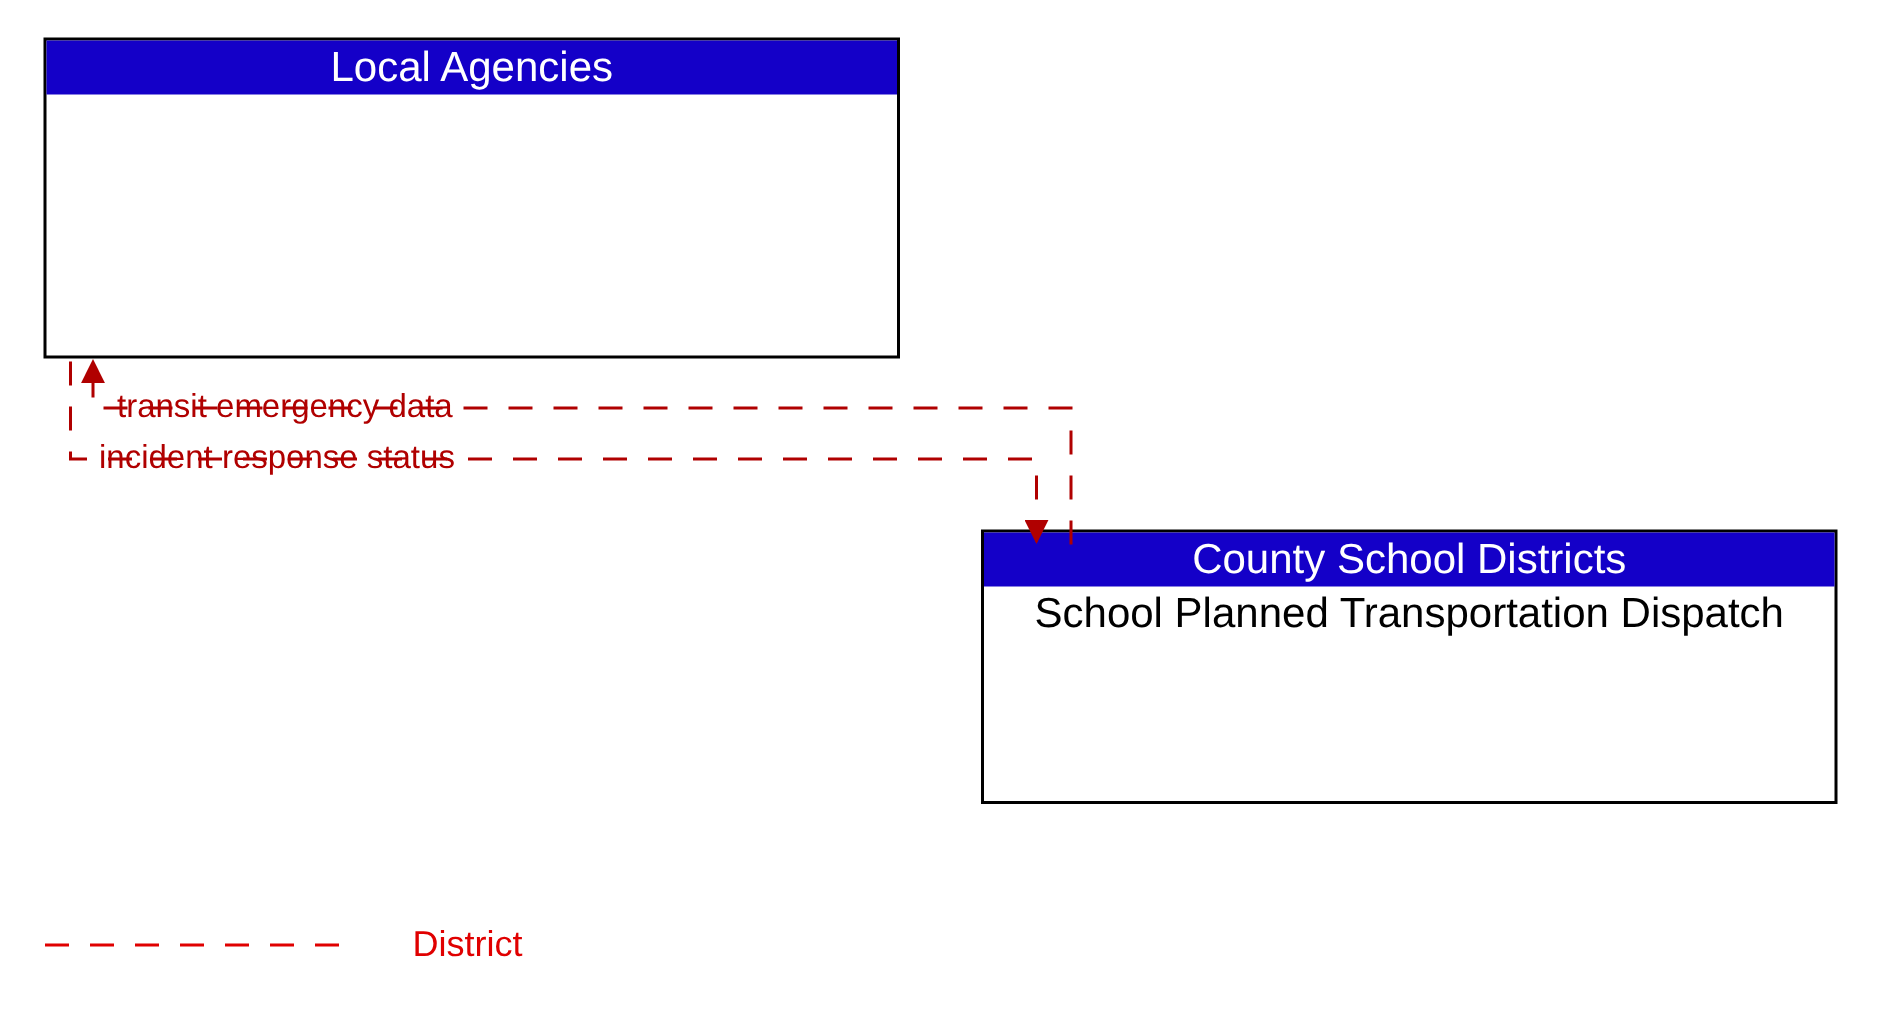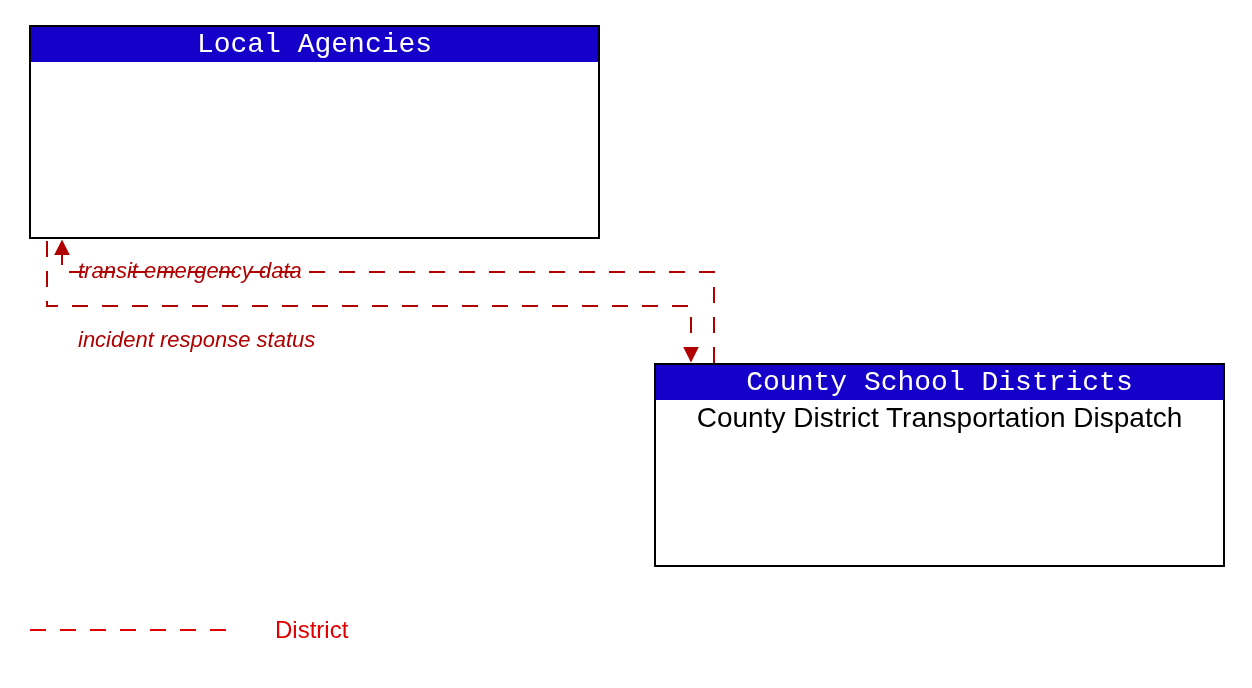--- a/index.html
+++ b/index.html
@@ -18,34 +18,32 @@
     background: #fff;
     box-sizing: border-box;
   }
   .entity-header {
     background: #1400c8;
     color: #fff;
     text-align: center;
     font-size: 28px;
     padding: 2px 6px;
     font-weight: normal;
-    font-family: Liberation Mono, monospace;
   }
   .entity-body {
     color: #000;
     text-align: center;
     font-size: 28px;
     padding: 2px 6px;
   }
   .flow-label {
     position: absolute;
     color: #b00000;
     font-size: 22px;
     white-space: nowrap;
-    font-style: italic;
   }
   .legend-label {
     position: absolute;
     color: #e00000;
     font-size: 24px;
   }
   svg.overlay {
     position: absolute;
     left: 0;
     top: 0;
@@ -54,36 +52,36 @@
     pointer-events: none;
   }
 </style>
 </head>
 <body>
 
 <div class="entity-box" style="left:29px; top:25px; width:571px; height:214px;">
   <div class="entity-header">Local Agencies</div>
 </div>
 
-<div class="entity-box" style="left:654px; top:363px; width:571px; height:204px;">
+<div class="entity-box" style="left:654px; top:353px; width:571px; height:183px;">
   <div class="entity-header">County School Districts</div>
-  <div class="entity-body">County District Transportation Dispatch</div>
+  <div class="entity-body">School Planned Transportation Dispatch</div>
 </div>
 
 <svg class="overlay">
   <defs>
     <marker id="arrow-red" viewBox="0 0 10 10" refX="9" refY="5" markerWidth="8" markerHeight="8" orient="auto-start-reverse">
       <path d="M 0 0 L 10 5 L 0 10 z" fill="#b00000"></path>
     </marker>
   </defs>
 
   <path d="M 714 363 L 714 272 L 62 272 L 62 241" fill="none" stroke="#b00000" stroke-width="2" stroke-dasharray="16 14" marker-end="url(#arrow-red)"></path>
 
   <path d="M 47 241 L 47 306 L 691 306 L 691 361" fill="none" stroke="#b00000" stroke-width="2" stroke-dasharray="16 14" marker-end="url(#arrow-red)"></path>
 
   <line x1="30" y1="630" x2="230" y2="630" stroke="#e00000" stroke-width="2" stroke-dasharray="16 14"></line>
 </svg>
 
 <div class="flow-label" style="left:78px; top:258px;">transit emergency data</div>
 
-<div class="flow-label" style="left:78px; top:292px;margin-top:35px;">incident response status</div>
+<div class="flow-label" style="left:66px; top:292px;">incident response status</div>
 
 <div class="legend-label" style="left:275px; top:616px;">District</div>
 
 </body></html>

